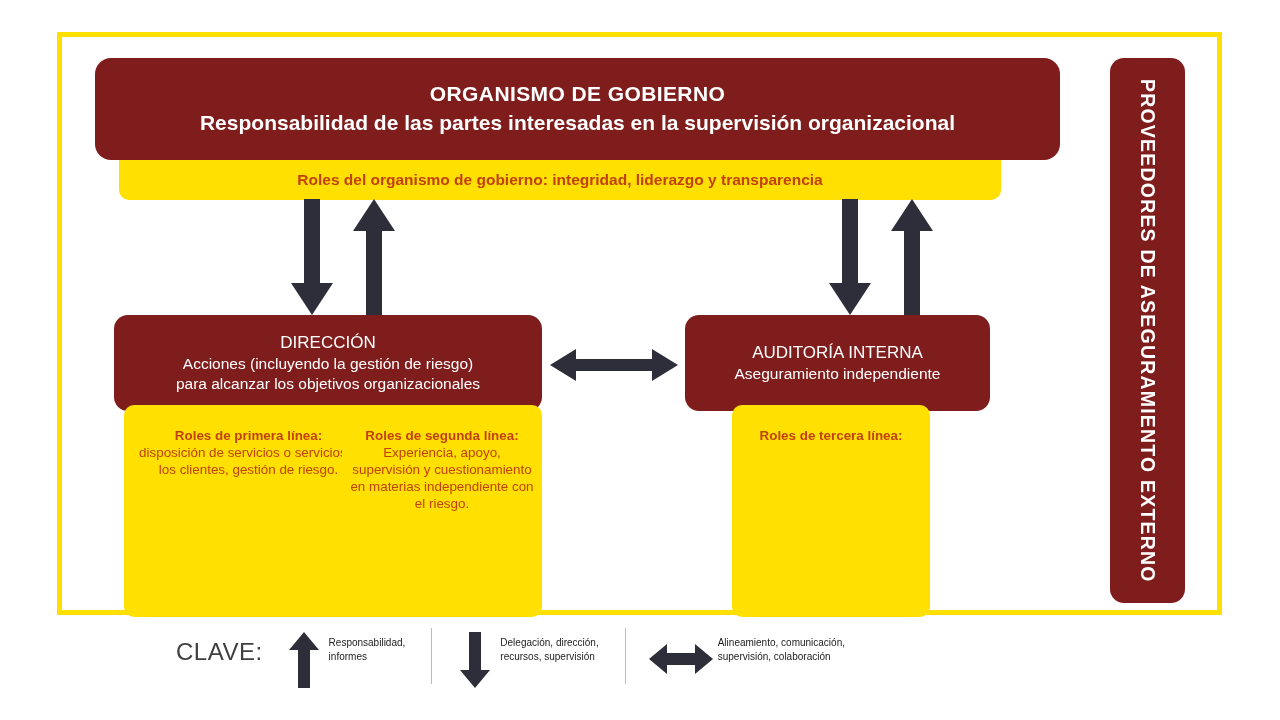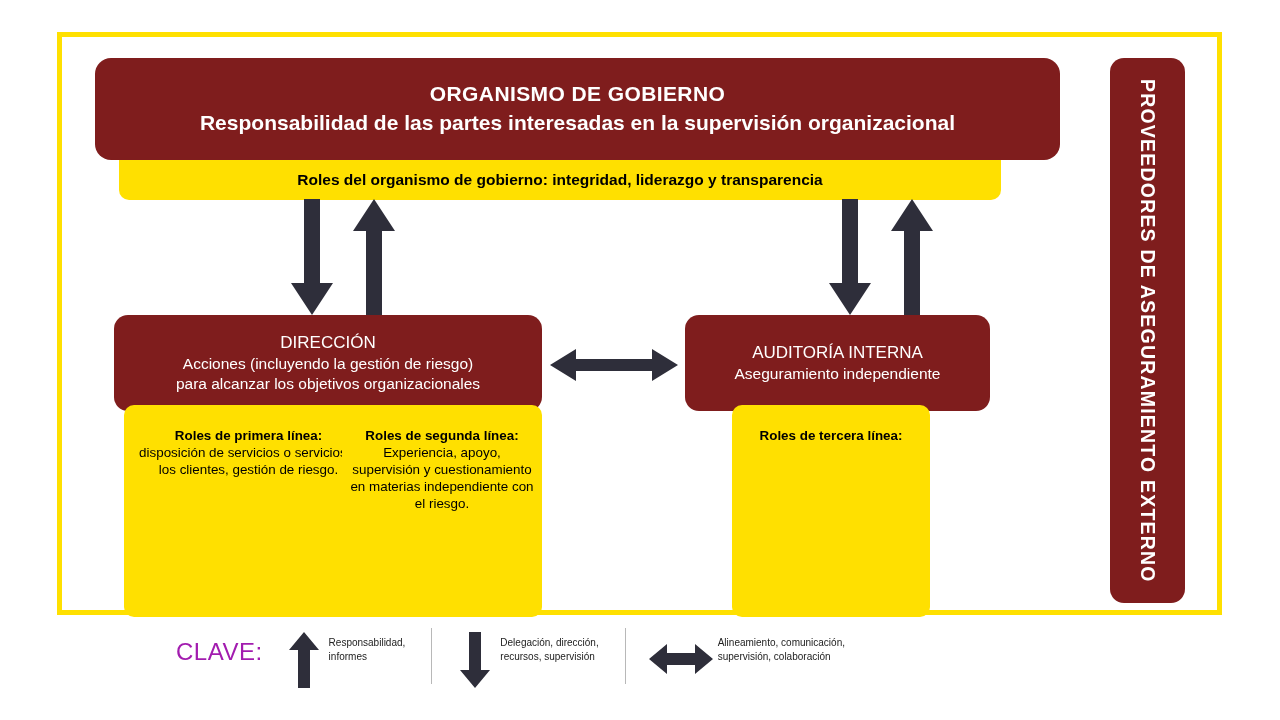--- a/index.html
+++ b/index.html
@@ -36,21 +36,21 @@
     box-sizing: border-box;
     display: flex;
     flex-direction: column;
     align-items: center;
     justify-content: center;
     text-align: center;
   }
   .yellow {
     position: absolute;
     background: #FFE000;
-    color: #000000;
+    color: #c2410c;
     border-radius: 10px;
     box-sizing: border-box;
     text-align: center;
   }
 
   
   #gov-box {
     left: 33px;
     top: 21px;
     width: 965px;
@@ -163,21 +163,21 @@
     top: 622px;
     width: 1280px;
     height: 90px;
     display: flex;
     align-items: flex-start;
     padding-left: 176px;
     box-sizing: border-box;
   }
   #clave-label {
     font-size: 24px;
-    color: #a21caf;
+    color: #404040;
     letter-spacing: .5px;
     margin-top: 16px;
     margin-right: 18px;
     white-space: nowrap;
   }
   .legend-item {
     display: flex;
     align-items: flex-start;
     margin-top: 8px;
   }

